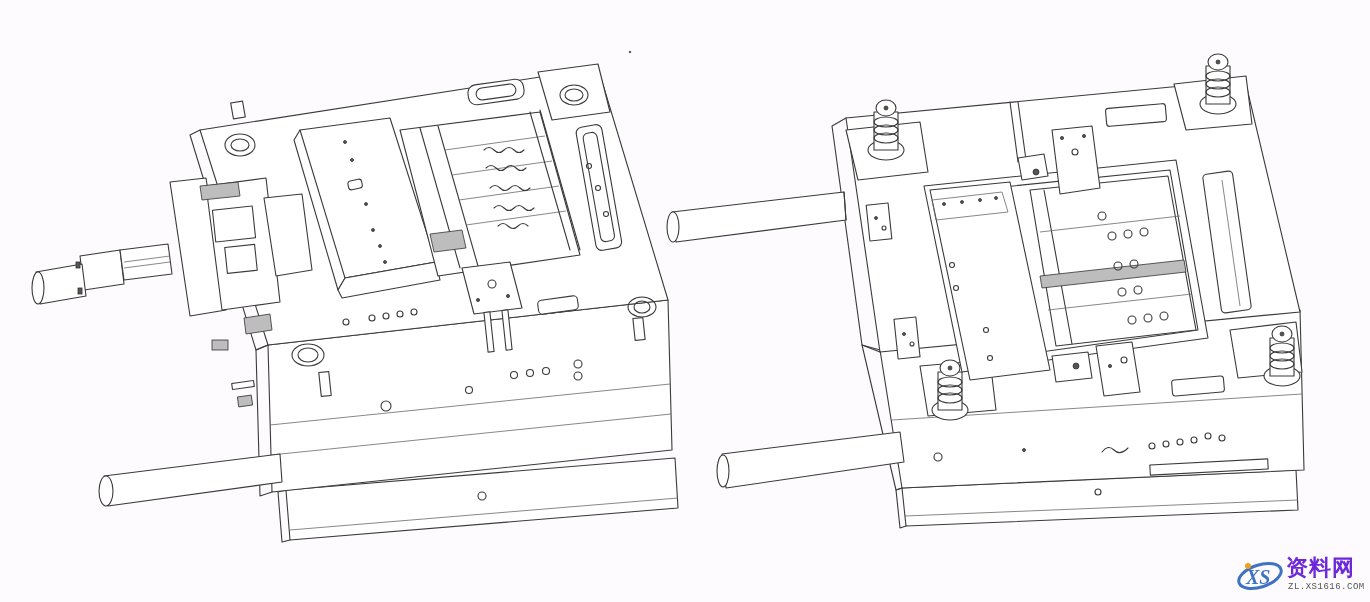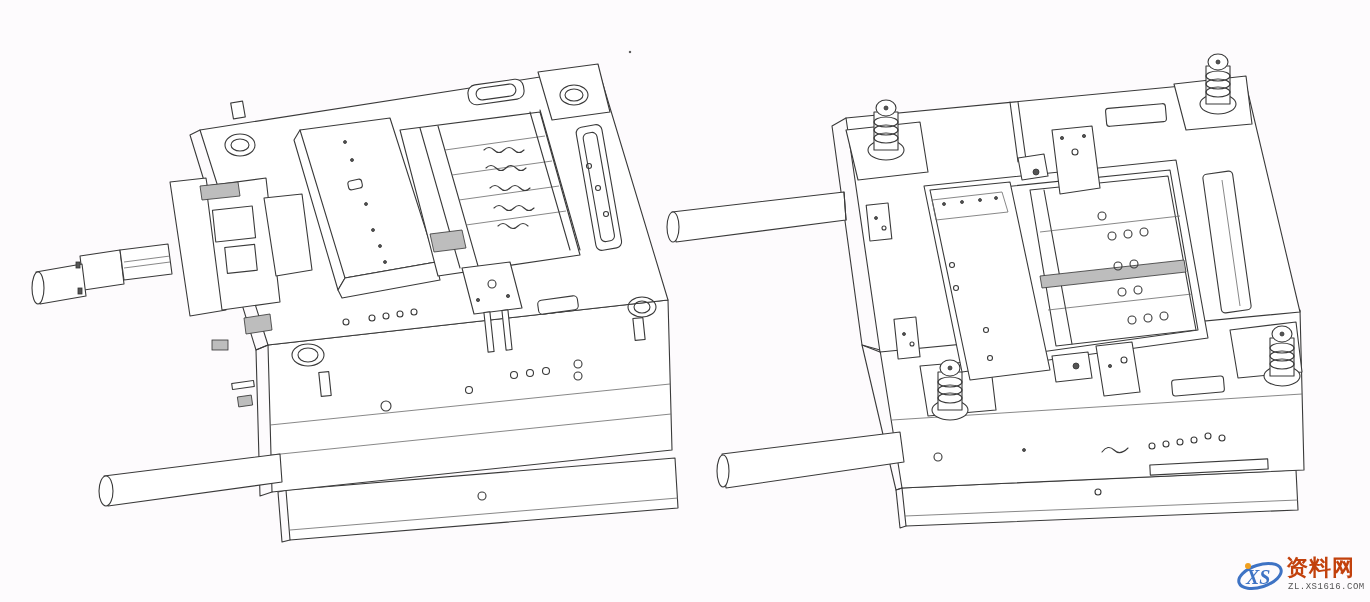--- a/index.html
+++ b/index.html
@@ -6,21 +6,21 @@
   body { width:1370px; height:602px; overflow:hidden; position:relative; font-family:"Liberation Sans", sans-serif; }
   #stage { position:absolute; left:0; top:0; width:1156px; height:602px; }
   svg { position:absolute; left:0; top:0; }
   .ln { fill:none; stroke:#3a3a3a; stroke-width:1.1; stroke-linejoin:round; stroke-linecap:round; }
   .lt { fill:none; stroke:#6a6a6a; stroke-width:0.8; }
   .fw { fill:#ffffff; stroke:#3a3a3a; stroke-width:1.1; stroke-linejoin:round; }
   .dk { fill:#555; stroke:#333; stroke-width:0.8; }
   .hatch { fill:#bdbdbd; stroke:#333; stroke-width:0.8; }
   #watermark { position:absolute; left:1236px; top:554px; width:130px; height:44px; }
   #wm-logo { position:absolute; left:0; top:2px; width:48px; height:38px; }
-  #wm-title { position:absolute; left:50px; top:2px; font-size:22px; font-weight:bold; color:#c2410c; letter-spacing:1px; line-height:24px; }
+  #wm-title { position:absolute; left:50px; top:2px; font-size:22px; font-weight:bold; color:#6d28d9; letter-spacing:1px; line-height:24px; }
   #wm-url { position:absolute; left:52px; top:28px; font-size:9px; color:#555; font-family:Liberation Mono, monospace; letter-spacing:0.5px; }
 </style>
 </head>
 <body>
 
 <div id="stage">
 
 <svg width="1370" height="602" viewBox="0 0 1370 602">
 
   <g>

